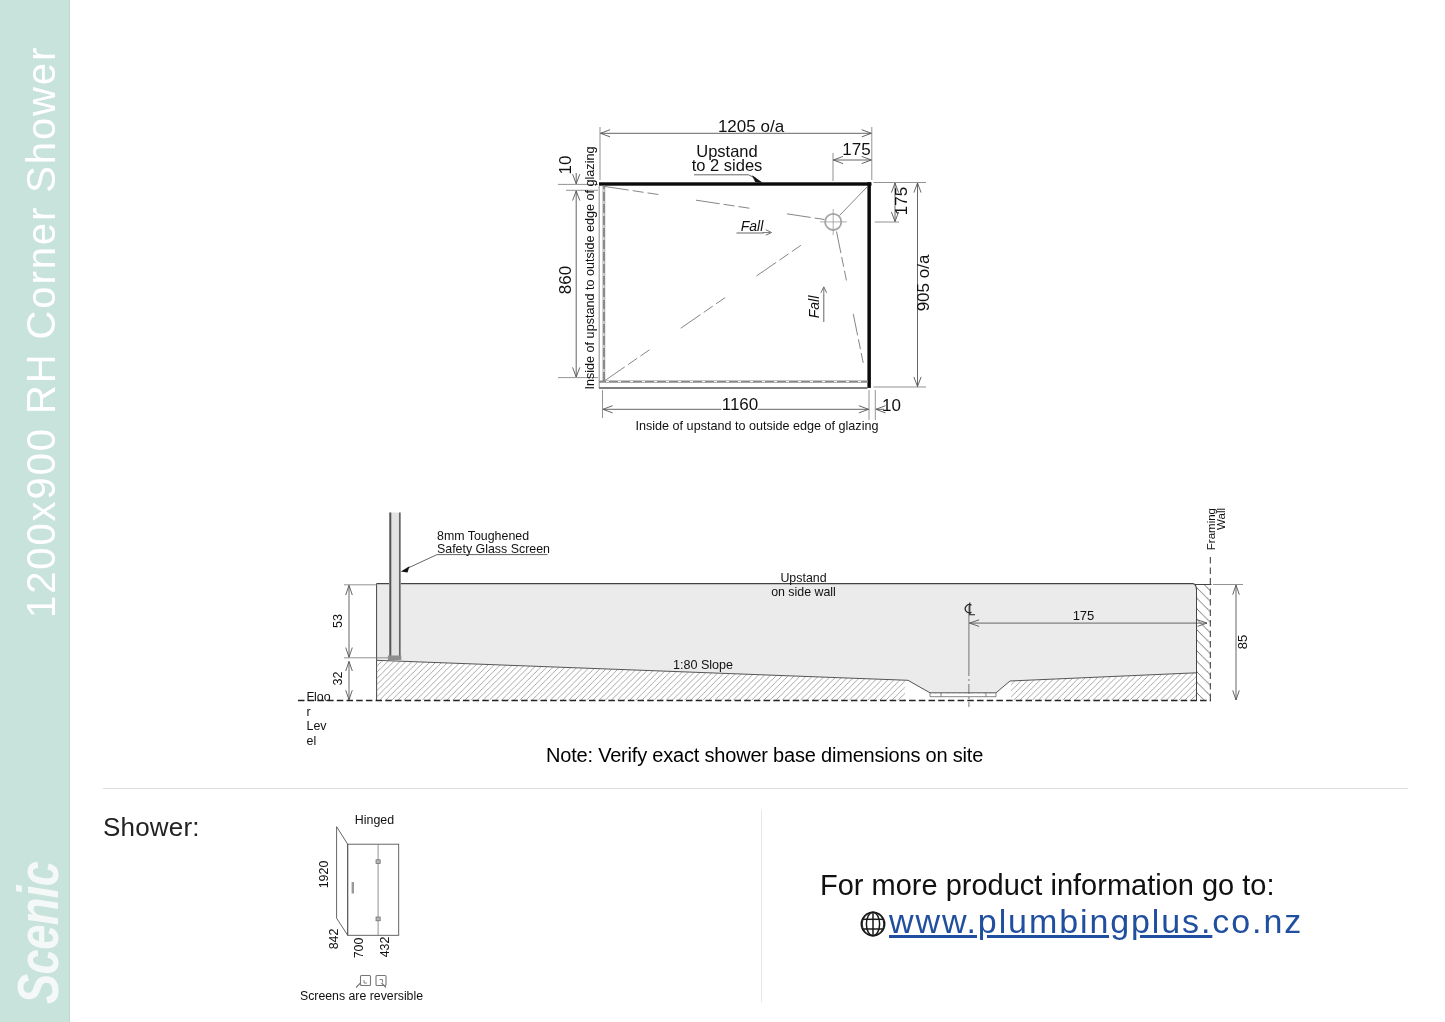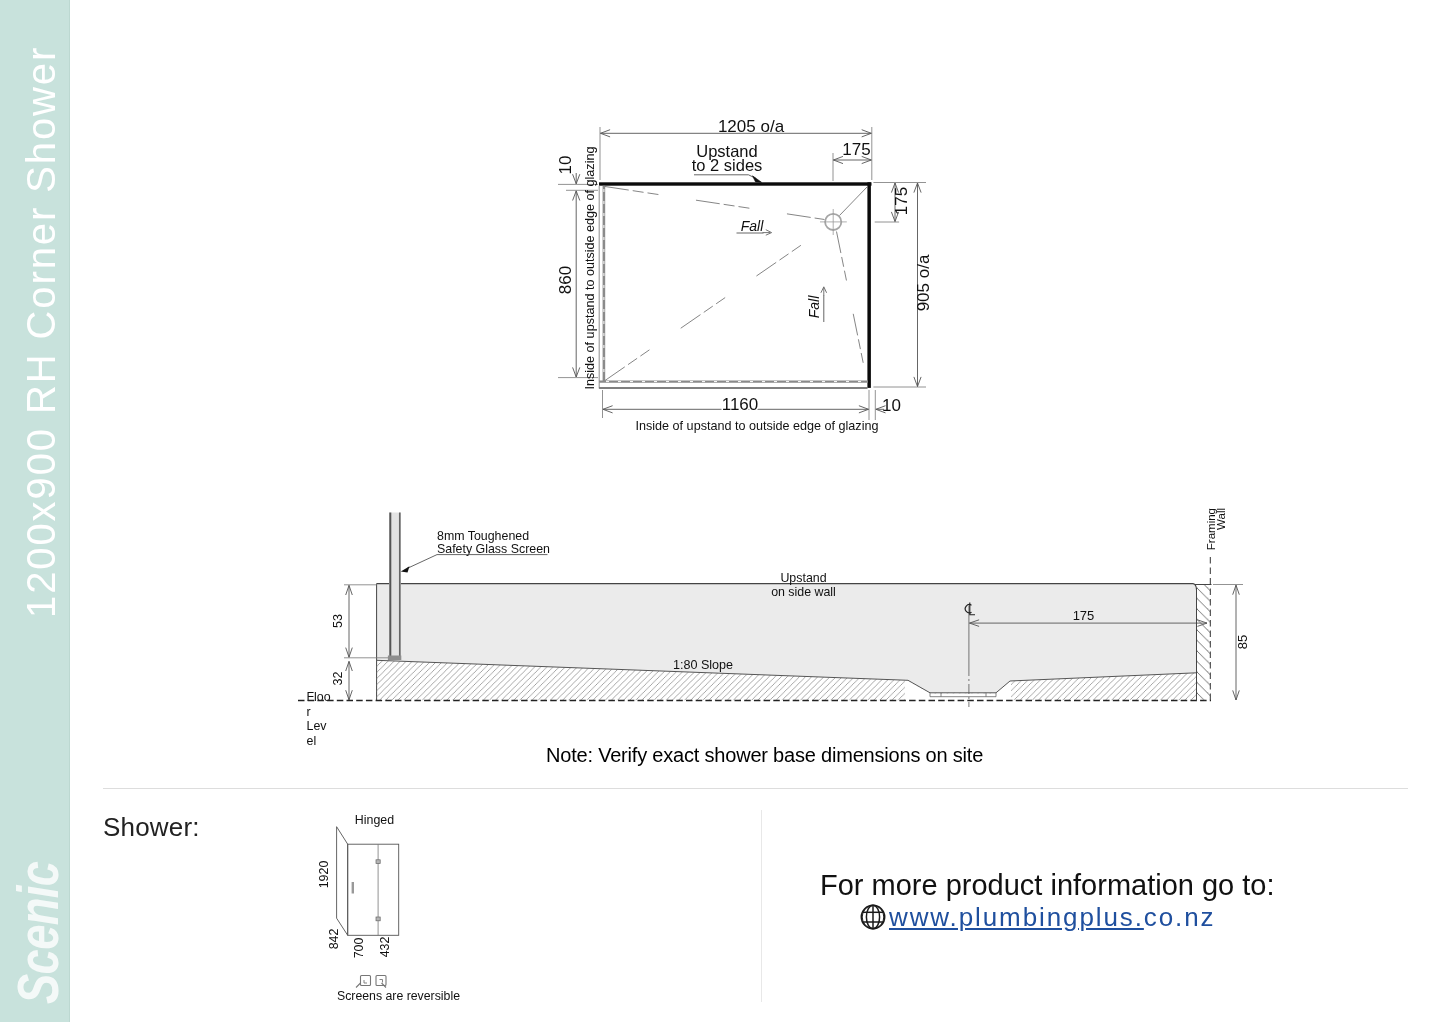--- a/index.html
+++ b/index.html
@@ -274,25 +274,25 @@
   <g fill="none" stroke="#777" stroke-width="1.1">
     <rect x="8.5" y="5.5" width="10" height="10" rx="1"></rect>
     <path d="M8.5,13 L4,17.5"></path>
     <path d="M12,10 L12,13 L15,13" stroke-width="0.9"></path>
     <rect x="24" y="5.5" width="10" height="10" rx="1"></rect>
     <path d="M34,13 L38.5,17.5" transform="translate(-4.5,0)"></path>
     <path d="M27.5,9.5 L30.5,9.5 L30.5,12.5" stroke-width="0.9"></path>
   </g>
 </svg>
 
-<div class="abs" style="left:300px;top:989px;width:160px;text-align:right;font-size:12.3px;color:#111;">Screens are reversible</div>
+<div class="abs" style="left:300px;top:989px;width:160px;text-align:left;font-size:12.3px;color:#111;">Screens are reversible</div>
 
 <div class="abs" style="left:820px;top:869px;font-size:29px;color:#111;">For more product information go to:</div>
 
-<div class="abs" style="left:860px;top:902px;font-size:26px;letter-spacing:1.9px;color:#1f4f9e;">
+<div class="abs" style="left:860px;top:902px;font-size:34px;letter-spacing:1.9px;color:#1f4f9e;">
   
   <svg style="vertical-align:-4px;margin-right:3px;" width="26" height="26" viewBox="0 0 26 26">
     <g fill="none" stroke="#1a1a1a" stroke-width="1.5">
       <circle cx="13" cy="13" r="11.7"></circle>
       <ellipse cx="13" cy="13" rx="6.6" ry="11.7"></ellipse>
       <ellipse cx="13" cy="13" rx="10.8" ry="11.6" stroke-width="1"></ellipse>
       <line x1="13" y1="1.3" x2="13" y2="24.7"></line>
       <line x1="2.6" y1="8.3" x2="23.4" y2="8.3"></line>
       <line x1="2.6" y1="18" x2="23.4" y2="18"></line>
     </g>

